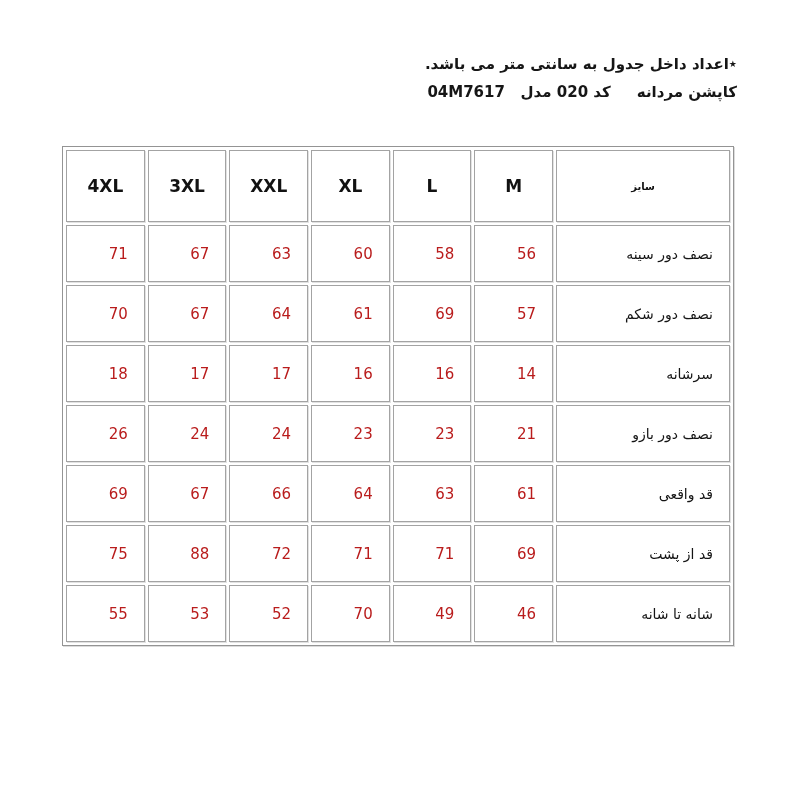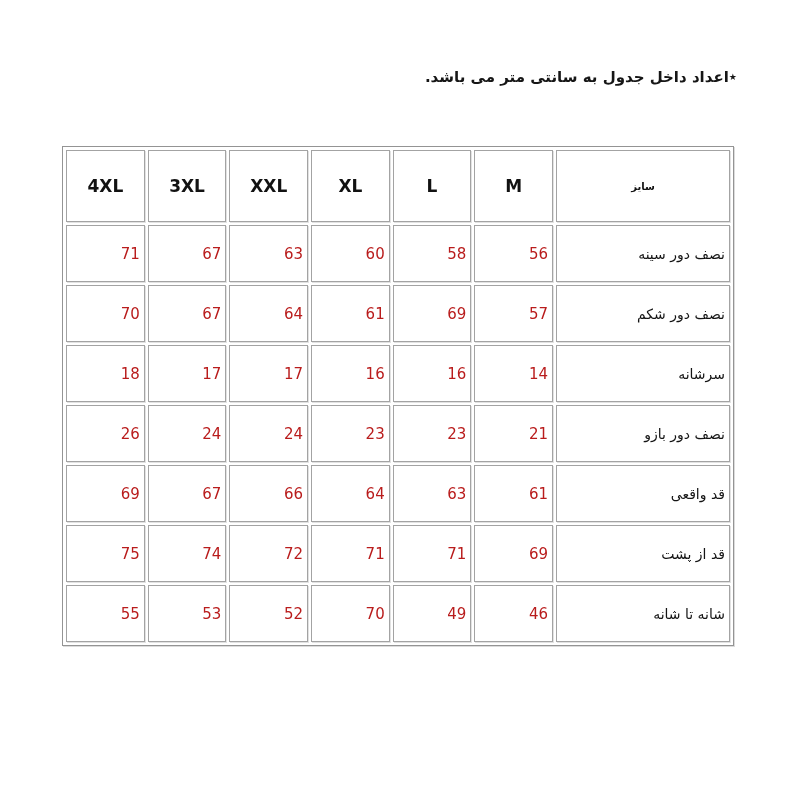--- a/index.html
+++ b/index.html
@@ -3,50 +3,51 @@
 <meta charset="utf-8">
 <style>
   html,body{margin:0;padding:0}
   body{
     width:800px;height:800px;background:#ffffff;position:relative;overflow:hidden;
     font-family:"DejaVu Sans",sans-serif;color:#161616;
   }
   .notes{
     position:absolute;top:50px;right:63px;
     direction:rtl;text-align:right;
-    font-weight:bold;font-size:15px;line-height:28px;color:#161616;margin-top:13px;
+    font-weight:bold;font-size:15px;line-height:28px;color:#161616;
   }
   .note-line{white-space:pre}
   .size-table{
     position:absolute;top:146px;left:62px;width:672px;
     direction:rtl;table-layout:fixed;
     border-collapse:separate;border-spacing:3px;
     border:1px solid #949494;
     box-shadow:1px 1px 0 #dcdcdc;
     background:#ffffff;
   }
   .size-table th,.size-table td{
     border:1px solid #a3a3a3;
     box-shadow:1px 1px 0 #e2e2e2;
     background:#ffffff;
-    vertical-align:middle;padding:4px;
+    vertical-align:middle;padding:16px;
   }
   .size-table thead tr{height:72px}
   .size-table tbody tr{height:57px}
   col.c-label{width:174px}
   th.size-name{font-size:17px;font-weight:bold;color:#121212}
   th.size-label-col{font-size:10px;font-weight:bold;color:#121212}
   td.row-label{font-size:14px;font-weight:normal;color:#141414}
   td.value{font-size:15px;font-weight:normal;color:#b91c1c}
 </style>
 </head>
 <body>
 
 <div class="notes">
   <div class="note-line">٭اعداد داخل جدول به سانتی متر می باشد.</div>
+  <div class="note-line">کاپشن مردانه     کد 020 مدل   04M7617</div>
 </div>
 
 <table class="size-table" dir="rtl">
   <colgroup>
     <col class="c-label">
       <col>
       <col>
       <col>
       <col>
       <col>
@@ -108,21 +109,21 @@
       <td class="value">66</td>
       <td class="value">67</td>
       <td class="value">69</td>
     </tr>
     <tr>
       <td class="row-label">قد از پشت</td>
       <td class="value">69</td>
       <td class="value">71</td>
       <td class="value">71</td>
       <td class="value">72</td>
-      <td class="value">74</td>
+      <td class="value">88</td>
       <td class="value">75</td>
     </tr>
     <tr>
       <td class="row-label">شانه تا شانه</td>
       <td class="value">46</td>
       <td class="value">49</td>
       <td class="value">70</td>
       <td class="value">52</td>
       <td class="value">53</td>
       <td class="value">55</td>

